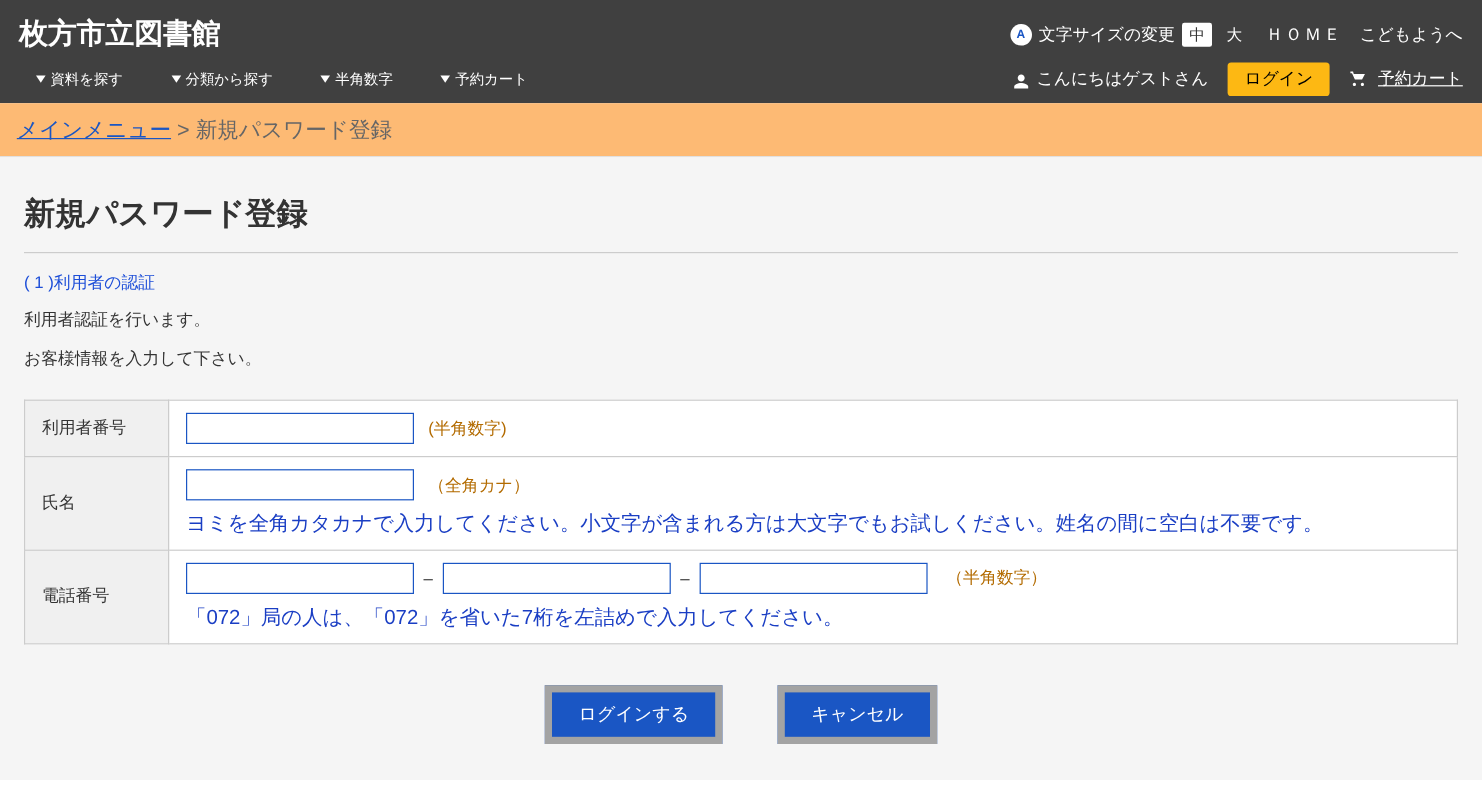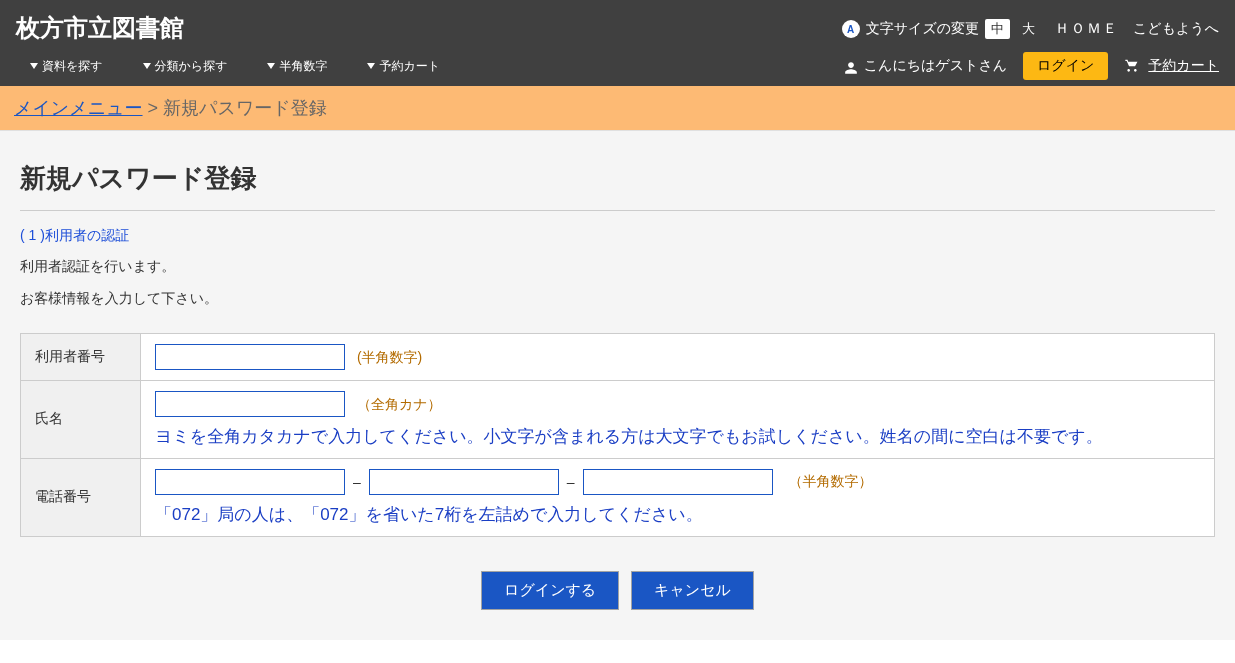--- a/index.html
+++ b/index.html
@@ -45,21 +45,21 @@
     .form-table th { background: #f0f0f0; width: 120px; font-weight: normal; color: #333; }
     .form-table td { vertical-align: top; padding: 10px 14px; }
     .text-input { border: 1px solid #1a56c4; padding: 4px 6px; font-size: 14px; height: 26px; width: 190px; }
     .tel-input { width: 190px; }
     .hint { color: #b36b00; font-size: 14px; margin-left: 8px; }
     .note-blue { color: #1a3ec4; font-size: 17px; margin-top: 8px; }
     .tel-row { display: flex; align-items: center; gap: 8px; flex-wrap: wrap; }
     .tel-sep { color: #333; }
     
     .button-row { text-align: center; margin-top: 34px; }
-    .btn { display: inline-block; padding: 9px 22px; background: #1a56c4; color: #fff; border: 1px solid #a3a3a3; font-size: 15px; cursor: pointer; margin: 0 4px; }
+    .btn { display: inline-block; padding: 9px 22px; background: #1a56c4; color: #fff; border: 6px solid #a3a3a3; font-size: 15px; cursor: pointer; margin: 0 21px; }
     
     .top-bar { background: #d9d9d9; text-align: center; padding: 10px 0; letter-spacing: 6px; font-size: 14px; color: #555; margin-top: 30px; cursor: pointer; }
   </style>
 </head>
 <body>
 
 <div class="header">
   <div class="header-top">
     <div class="site-title">枚方市立図書館</div>
     <div class="header-right">

